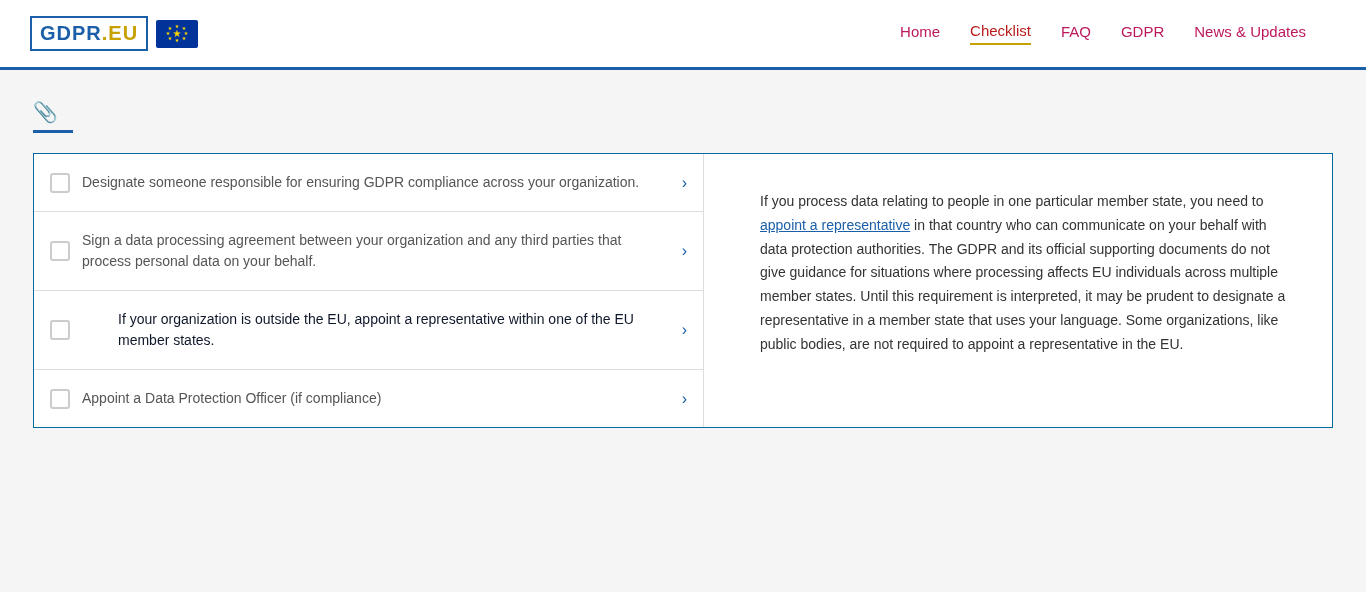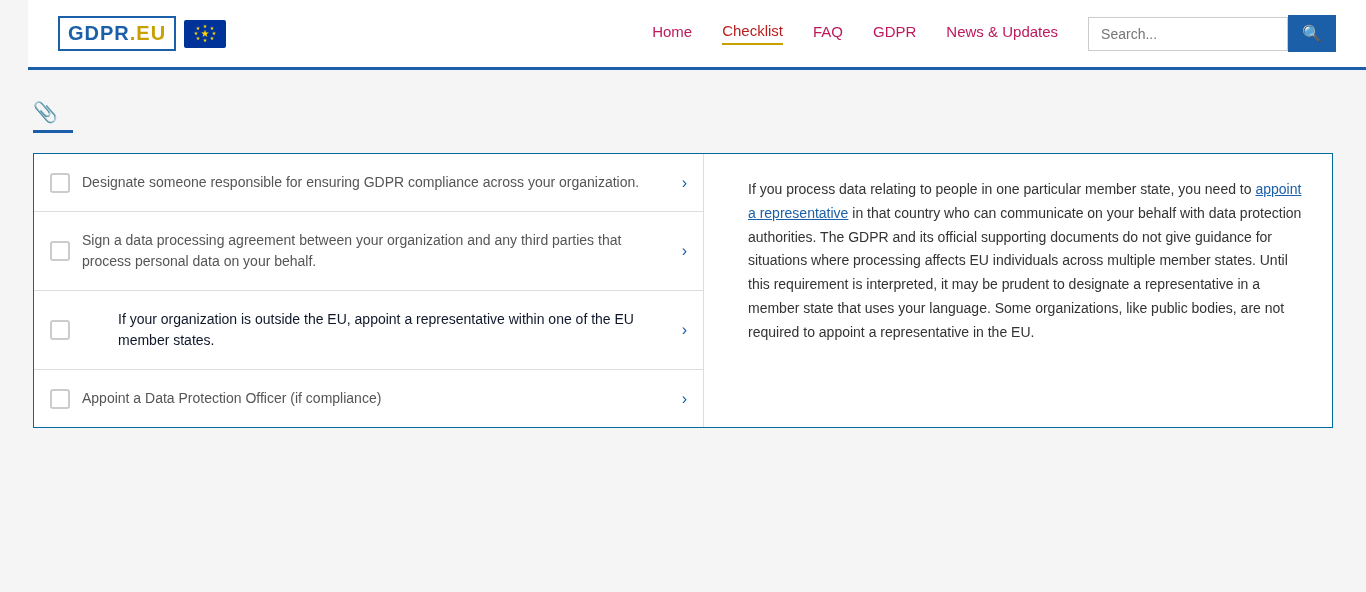--- a/index.html
+++ b/index.html
@@ -6,21 +6,20 @@
     body { font-family: Arial, sans-serif; background: #f5f5f5; color: #333; font-size: 14px; }
 
     
     .header {
       background: #fff;
       border-bottom: 3px solid #1a5fa8;
       padding: 0 30px;
       display: flex;
       align-items: center;
       height: 70px;
-      margin-left: 28px;
     }
     .logo-area {
       display: flex;
       align-items: center;
       gap: 8px;
       margin-right: auto;
     }
     .logo-box {
       border: 2px solid #1a5fa8;
       padding: 4px 8px;
@@ -155,21 +154,21 @@
     }
 
     
     .info-panel {
       flex: 1;
       padding: 20px 24px;
       font-size: 14px;
       color: #333;
       line-height: 1.7;
     }
-    .info-panel p { margin: 4px; }
+    .info-panel p { margin: 16px; }
     .info-panel a {
       color: #1a5fa8;
       text-decoration: underline;
     }
   </style>
 </head>
 <body>
 
 <header class="header">
   <div class="logo-area">
@@ -194,26 +193,20 @@
   </div>
 
   <nav>
     <a href="#">Home</a>
     <a href="#" class="active">Checklist</a>
     <a href="#">FAQ</a>
     <a href="#">GDPR</a>
     <a href="#">News &amp; Updates</a>
   </nav>
 
-  <div class="search-area">
-    <input type="text" class="search-input" placeholder="Search..." style="">
-    <button class="search-btn">
-      <span>🔍</span>
-    </button>
-  </div>
 </header>
 
 <main class="main">
   <div class="section-title">
     <span class="clip-icon">📎</span>
   </div>
   <div class="title-underline"></div>
 
   <div class="content-area">
 

